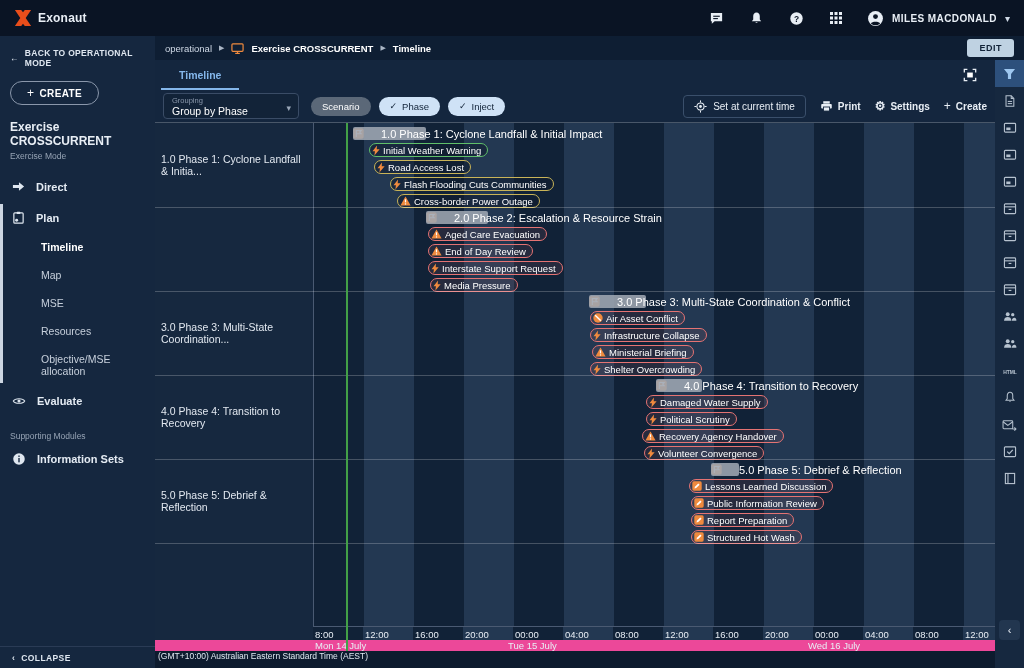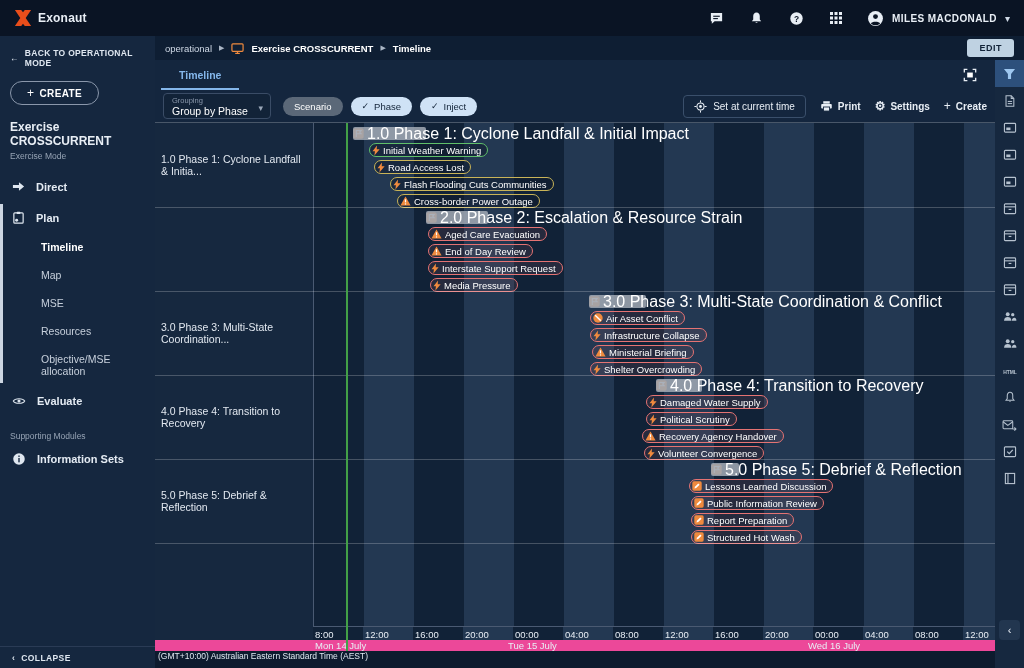--- a/index.html
+++ b/index.html
@@ -51,21 +51,21 @@
   
   .tabbar { position:absolute; left:155px; top:60px; width:840px; height:30px; background:#14263e;
             display:flex; align-items:center; }
   .tab { margin-left:6px; padding:9px 18px 7px 18px; font-size:10.5px; font-weight:bold; color:#84b6ea;
          border-bottom:2px solid #84b6ea; cursor:pointer; }
   .fullscreen { margin-left:auto; margin-right:18px; cursor:pointer; display:flex; }
 
   
   .toolbar { position:absolute; left:155px; top:90px; width:840px; height:32px; background:#14263e;
              display:flex; align-items:center; padding:0 8px 0 8px; }
-  .grouping { width:108px; height:26px; background:#10indicator2338; background:#122338; border:1px solid #3a4c66;
+  .grouping { width:136px; height:26px; background:#10indicator2338; background:#122338; border:1px solid #3a4c66;
               border-radius:4px; padding:2px 8px 0 8px; cursor:pointer; position:relative; }
   .grouping-label { font-size:7.5px; color:#8a97ab; }
   .grouping-value { font-size:10.5px; color:#ffffff; margin-top:0px; }
   .grouping-caret { position:absolute; right:7px; top:9px; font-size:9px; color:#9aa7b8; }
   .chips { display:flex; gap:8px; margin-left:12px; }
   .chip { height:19px; border-radius:10px; padding:0 11px; display:flex; align-items:center; gap:5px;
           font-size:9.5px; cursor:pointer; }
   .chip-off { background:#5b6878; color:#ffffff; }
   .chip-on { background:#cfe2f6; color:#122338; }
   .chip .check { font-size:9px; }
@@ -83,21 +83,21 @@
   .row-labels { position:absolute; left:0; top:0; width:158px; height:503px; }
   .row-label { position:absolute; left:0; width:158px; display:flex; align-items:center; padding:0 6px;
                font-size:10.5px; color:#e2e8f0; }
   .plot { position:absolute; left:158px; top:0; width:682px; height:503px;
           background:repeating-linear-gradient(90deg,#112237 0 50px,#233852 50px 100px);
           border-left:1px solid #4a5a72; overflow:hidden; }
   .row-sep { position:absolute; left:0; width:840px; height:1px; background:rgba(255,255,255,.22); z-index:5; }
   .current-line { position:absolute; top:0; width:2px; height:528px; background:#43a047; z-index:6; }
   .phase-bar { position:absolute; height:13px; display:flex; align-items:center; z-index:4; white-space:nowrap; cursor:pointer; }
   .phase-fill { position:absolute; left:0; top:0; height:13px; background:rgba(158,166,178,.88); border-radius:2px; }
-  .phase-label { position:relative; font-size:16px; color:#ffffff; margin-left:3px; }
+  .phase-label { position:relative; font-size:11px; color:#ffffff; margin-left:17px; }
   .pill { position:absolute; height:14px; border-radius:7px; display:flex; align-items:center; gap:3px;
           padding:0 6px 0 2px; font-size:9.5px; color:#ffffff; white-space:nowrap; z-index:4;
           background:rgba(16,28,46,.55); cursor:pointer; }
   .pill-green { border:1px solid #5fbf6a; }
   .pill-yellow { border:1px solid #c9b458; }
   .pill-red { border:1px solid #e57373; background:rgba(229,115,115,.10); }
   .axis-ticks { position:absolute; left:158px; top:503px; width:682px; height:14px;
                 background:repeating-linear-gradient(90deg,#112237 0 50px,#233852 50px 100px);
                 border-top:1px solid #4a5a72; }
   .axis-dates { position:absolute; left:0; top:517px; width:840px; height:11px; background:#ec4899; }

